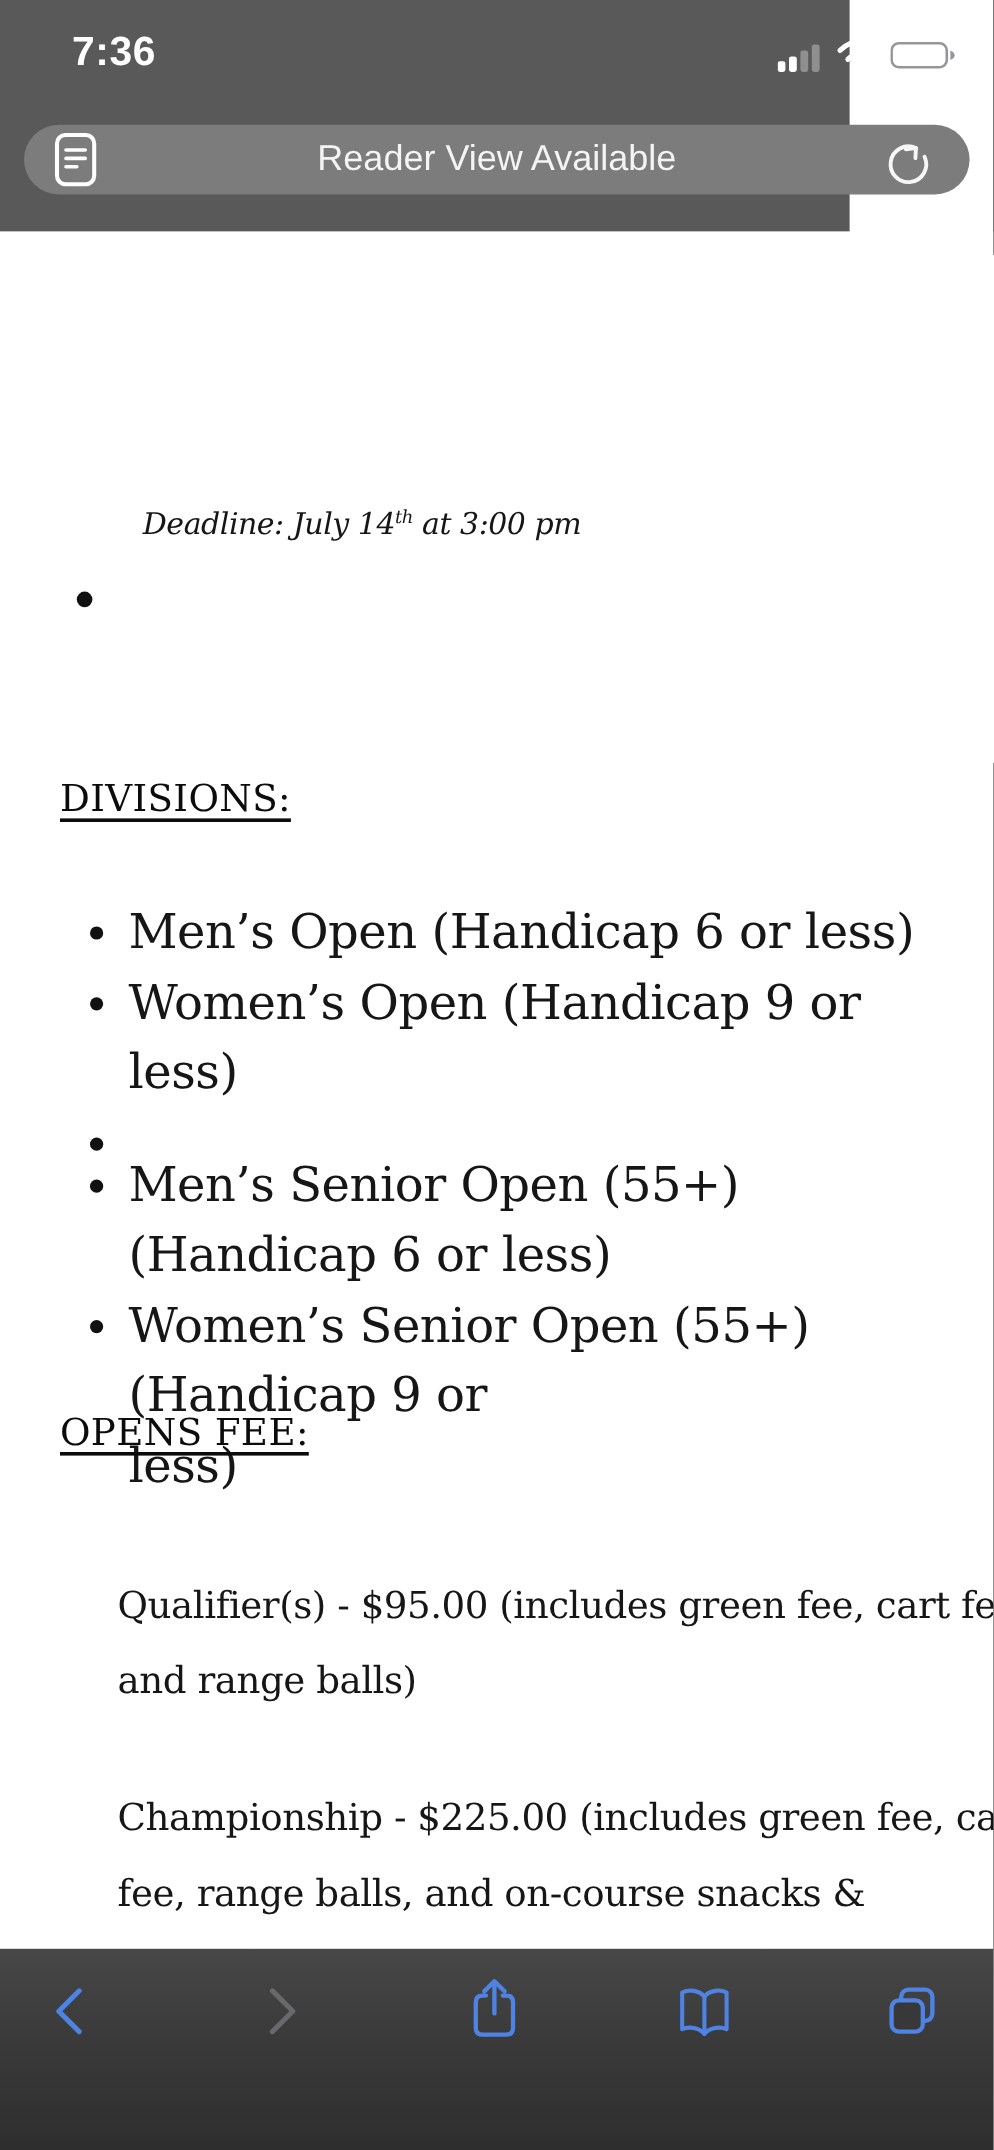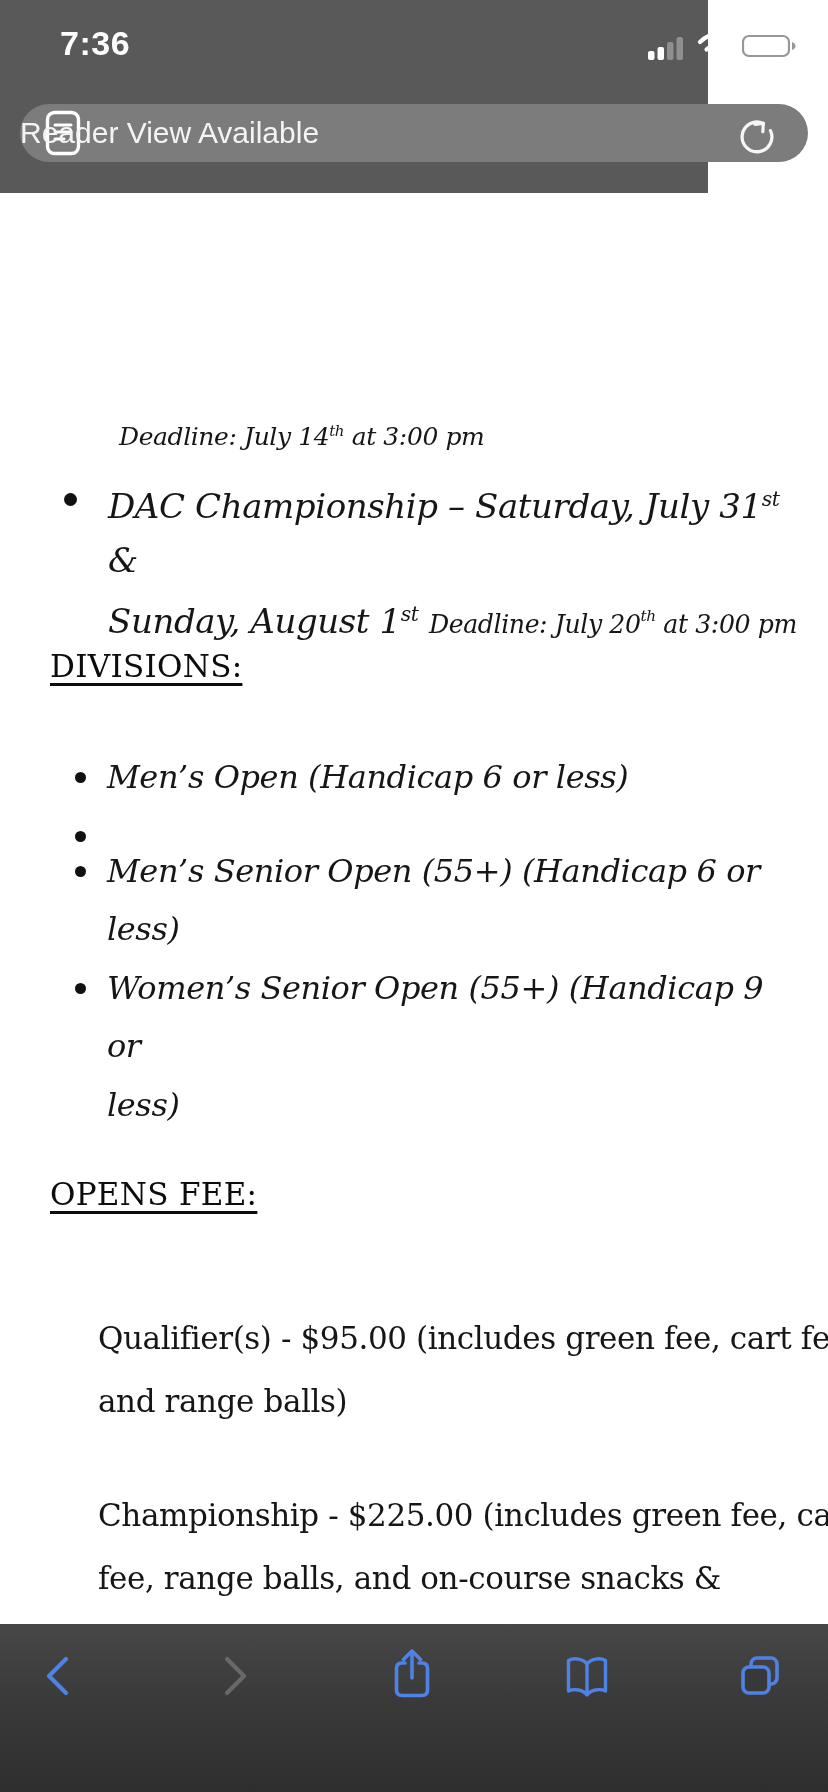--- a/index.html
+++ b/index.html
@@ -9,41 +9,41 @@
   
   .status-header{position:absolute;top:0;left:0;width:708px;height:193px;background:var(--header_bg,#595959);}
   .time{position:absolute;left:60px;top:24px;font-size:34px;font-weight:700;color:#fff;letter-spacing:.5px;}
   .sig{position:absolute;left:648px;top:34px;}
   .wifi{position:absolute;left:696px;top:29px;}
   .batt{position:absolute;left:742px;top:33px;}
 
   .address-pill{position:absolute;left:20px;top:104px;width:788px;height:58px;border-radius:29px;
                 background:var(--pill_bg,#7c7c7c);}
   .reader-ic{position:absolute;left:25px;top:6px;}
-  .pill-label{position:absolute;left:0;top:0;width:100%;height:58px;line-height:58px;
+  .pill-label{position:absolute;left:0;top:0;width:100%;height:58px;line-height:58px;text-align:center;
               font-size:30px;color:#f4f4f4;}
   .reload-ic{position:absolute;right:28px;top:7px;}
 
   
   .article{position:absolute;top:193px;left:0;width:828px;height:1740px;background:#fff;
            color:var(--text,#161616);font-family:"DejaVu Serif", serif;letter-spacing:-0.4px;}
   .intro-deadline{position:absolute;left:119px;top:222px;font-size:25px;font-style:italic;line-height:32px;white-space:nowrap;}
   .event-dot{position:absolute;left:64px;top:300px;width:13px;height:13px;border-radius:50%;background:#111;}
   .event-text{position:absolute;left:108px;top:279px;width:700px;font-size:34px;font-style:italic;line-height:54px;}
   .seg-sup{font-size:60%;vertical-align:super;font-style:italic;}
   .seg-small{font-size:74%;}
   .seg-smallsup{font-size:45%;vertical-align:super;}
 
   .heading{position:absolute;left:50px;font-size:31px;font-weight:400;color:#0c0c0c;letter-spacing:.3px;
            text-decoration:underline;text-decoration-thickness:3px;text-underline-offset:6px;line-height:36px;}
   .divisions-heading{top:455px;}
   .entry-heading{top:983px;}
 
   .div-list{position:absolute;left:50px;top:555px;width:740px;margin:0;padding:0;list-style:none;}
-  .div-list li{display:flex;align-items:flex-start;font-size:32px;font-style:italic;line-height:58.5px;}
+  .div-list li{display:flex;align-items:flex-start;font-size:40px;line-height:58.5px;}
   .div-list .dot{flex:0 0 auto;width:11px;height:11px;border-radius:50%;background:#111;margin:24px 0 0 25px;}
   .div-list .li-text{margin-left:21px;white-space:pre-line;}
 
   .para{position:absolute;left:50px;width:762px;font-size:31px;line-height:62.5px;white-space:pre-line;margin-left:48px;}
   .qualifier{top:1083px;}
   .championship{top:1260px;}
 
   .divider{position:absolute;left:50px;top:1498px;width:726px;height:2px;background:var(--divider,#e7e7e7);}
 
   .register-btn{position:absolute;left:50px;top:1550px;width:726px;height:110px;background:var(--button_bg,#262626);
@@ -100,28 +100,31 @@
         <path d="M 30.55 12.95 L 30.1 21.6" fill="none" stroke="currentColor" stroke-width="3.4" stroke-linecap="round"></path>
       </svg>
     </div>
   </div>
 
   <div class="article">
 
     <div class="intro-deadline"><span class="seg-n">Deadline: July 14</span><span class="seg-sup">th</span><span class="seg-n"> at 3:00 pm</span></div>
 
     <div class="event-dot"></div>
-    <div class="event-text"><span class="seg-n">DAC Championship – Saturday, July 31</span><span class="seg-sup">st</span><span class="seg-n"> &amp;</span><br><span class="seg-n">Sunday, August 1</span><span class="seg-sup">st</span><span class="seg-n"> </span><span class="seg-small">Deadline: July 20</span><span class="seg-smallsup">th</span><span class="seg-small"> at 3:00 pm</span></div>
 
     <div class="heading divisions-heading">DIVISIONS:</div>
 
     <ul class="div-list">
       <li>
         <span class="dot"></span>
         <span class="li-text">Men’s Open (Handicap 6 or less)</span>
+      </li>
+      <li>
+        <span class="dot"></span>
+        <span class="li-text">Women’s Open (Handicap 9 or less)</span>
       </li>
       <li>
         <span class="dot"></span>
       </li>
       <li>
         <span class="dot"></span>
         <span class="li-text">Men’s Senior Open (55+) (Handicap 6 or less)</span>
       </li>
       <li>
         <span class="dot"></span>

